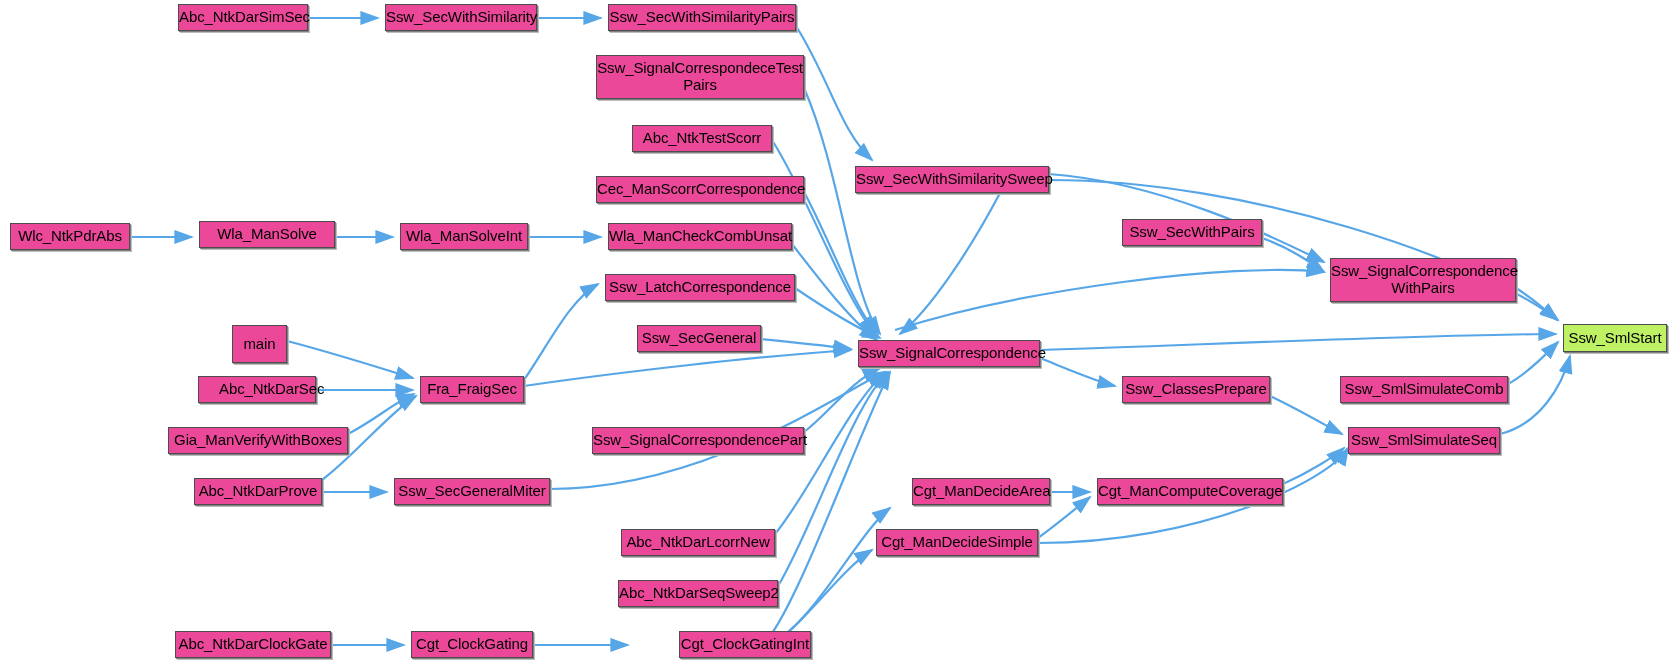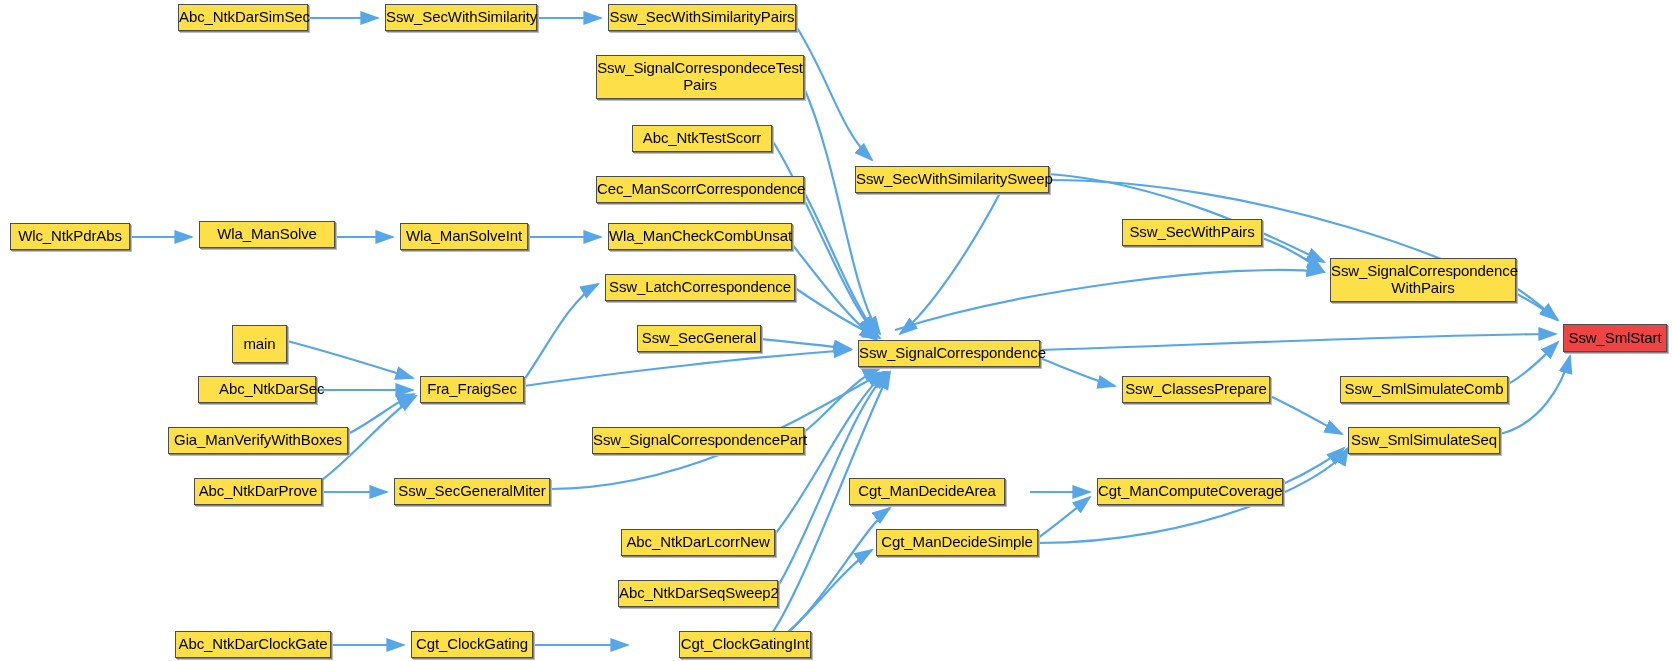--- a/index.html
+++ b/index.html
@@ -1,33 +1,33 @@
 <!DOCTYPE html>
 <html><head>
 <meta charset="utf-8">
 <style>
   html,body{margin:0;padding:0;background:#ffffff;}
   #graph-root{position:relative;width:1672px;height:661px;background:#ffffff;overflow:hidden;}
   svg.edges{position:absolute;left:0;top:0;width:1672px;height:661px;}
   .node{
     position:absolute;
     box-sizing:border-box;
-    background:#fde047;
+    background:#ec4899;
     border:1px solid #4d4d4d;
     box-shadow:1px 1px 0 0 #808080, 2px 2px 0 0 #bdbdbd;
     display:flex;align-items:center;justify-content:center;
     font-family:"Liberation Sans","DejaVu Sans",sans-serif;
     font-size:15px;
     color:#000000;
     line-height:1.12;
     text-align:center;
     white-space:pre-line;
     letter-spacing:-0.1px;
   }
-  .node.highlight{background:#ef4444;}
+  .node.highlight{background:#bef264;}
   .node span{display:block;width:100%;}
 </style>
 </head>
 <body>
 
 <div id="graph-root">
   <svg class="edges" viewBox="0 0 1672 661">
     <defs>
       <marker id="arrow" markerWidth="9" markerHeight="9" refX="8" refY="3.2" orient="auto" markerUnits="strokeWidth">
         <path d="M0,0 L9,3.2 L0,6.4 z" fill="#56a6e8"></path>
@@ -106,18 +106,18 @@
       <div class="node" style="left: 411px; top: 631px; width: 122px; height: 27px;"><span>Cgt_ClockGating</span></div>
       <div class="node" style="left: 635px; top: 631px; width: 132px; height: 27px; margin-left: 44px;"><span>Cgt_ClockGatingInt</span></div>
       <div class="node" style="left: 855px; top: 166px; width: 194px; height: 27px;"><span>Ssw_SecWithSimilaritySweep</span></div>
       <div class="node" style="left: 1122px; top: 219px; width: 140px; height: 27px;"><span>Ssw_SecWithPairs</span></div>
       <div class="node" style="left: 1330px; top: 258px; width: 186px; height: 44px;"><span>Ssw_SignalCorrespondence
 WithPairs</span></div>
       <div class="node" style="left: 858px; top: 340px; width: 182px; height: 27px;"><span>Ssw_SignalCorrespondence</span></div>
       <div class="node" style="left: 1122px; top: 376px; width: 148px; height: 27px;"><span>Ssw_ClassesPrepare</span></div>
       <div class="node" style="left: 1340px; top: 376px; width: 168px; height: 27px;"><span>Ssw_SmlSimulateComb</span></div>
       <div class="node" style="left: 1348px; top: 427px; width: 152px; height: 27px;"><span>Ssw_SmlSimulateSeq</span></div>
-      <div class="node" style="left: 849px; top: 478px; width: 156px; height: 27px;"><span>Cgt_ManDecideArea</span></div>
+      <div class="node" style="left: 912px; top: 478px; width: 138px; height: 27px;"><span>Cgt_ManDecideArea</span></div>
       <div class="node" style="left: 1097px; top: 478px; width: 186px; height: 27px;"><span>Cgt_ManComputeCoverage</span></div>
       <div class="node" style="left: 876px; top: 529px; width: 162px; height: 27px;"><span>Cgt_ManDecideSimple</span></div>
       <div class="node highlight" style="left: 1563px; top: 324px; width: 104px; height: 28px;"><span>Ssw_SmlStart</span></div>
     </div>
 </div>
 
 </body></html>

